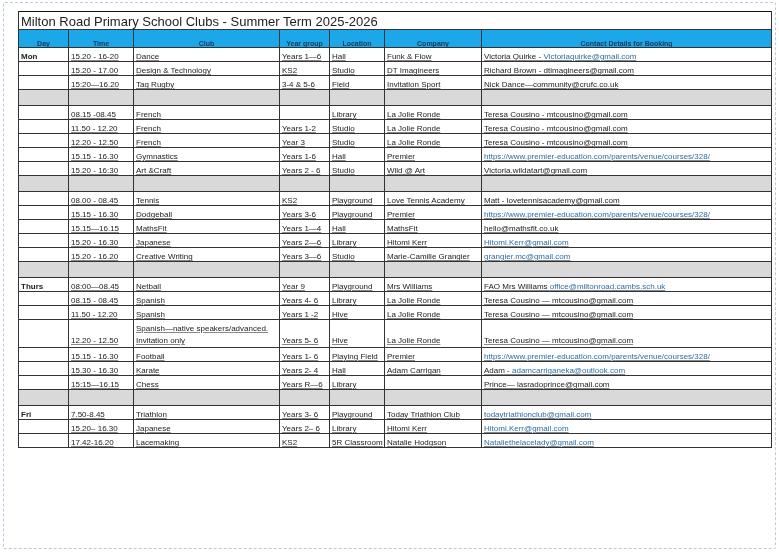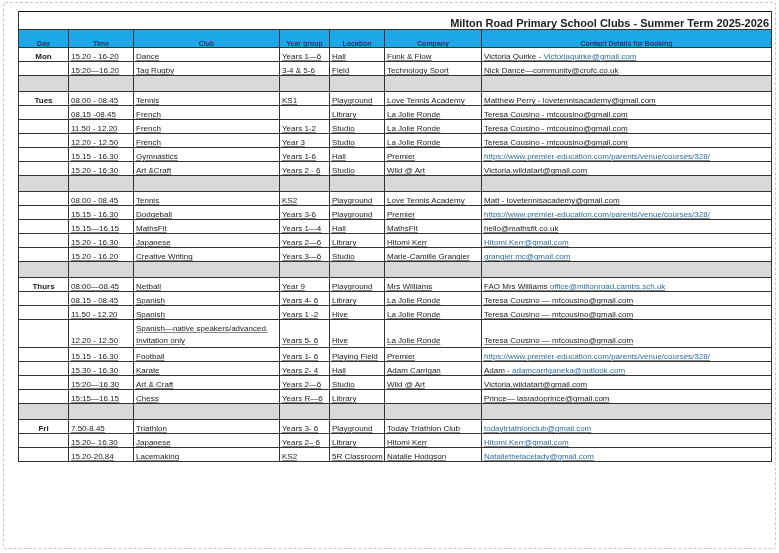--- a/index.html
+++ b/index.html
@@ -16,31 +16,31 @@
     border-collapse:collapse; table-layout:fixed;
     font-size:8px; color:#222;
     border:1.5px solid #111;
   }
   table.sheet td, table.sheet th {
     padding:0 2px; overflow:hidden; white-space:nowrap; vertical-align:bottom;
     border-left:1px solid #333; border-right:1px solid #333;
     border-bottom:1px solid #333;
   }
   .title-row td {
-    height:17px; text-align:right; font-weight:bold; font-size:11px; color:#222;
+    height:17px; text-align:left; font-weight:normal; font-size:13px; color:#222;
     vertical-align:middle; border-bottom:1px solid #333;
   }
   .head-row th {
     background:#1ca8e8; color:#1a3a66; font-weight:bold; font-size:7px;
     height:17px; text-align:center; vertical-align:bottom; padding-bottom:0;
   }
   .row td { height:13px; }
   .row.double td { height:27px; white-space:normal; line-height:12px; }
   .row.sep td { background:#d9d9d9; height:15px; }
-  .day { font-weight:bold;text-align:center; }
+  .day { font-weight:bold; }
   .link { color:#2e6da4; }
   .u { text-decoration:underline; text-decoration-color:#888; }
 </style>
 </head>
 <body>
 
 <div class="frame"></div>
 
 <table class="sheet">
   <colgroup>
@@ -71,44 +71,44 @@
         <td class="day">Mon</td>
         <td class="u">15.20 - 16-20</td>
         <td class="u">Dance</td>
         <td class="u">Years 1—6</td>
         <td class="u">Hall</td>
         <td class="u">Funk  &amp; Flow</td>
         <td class="u"><span>Victoria Quirke - </span><span class="link">Victoriaquirke@gmail.com</span></td>
       </tr>
       <tr class="row">
         <td class="day"></td>
+        <td class="u">15.20 - 17.00</td>
+        <td class="u">Design &amp; Technology</td>
+        <td class="u">KS2</td>
+        <td class="u">Studio</td>
+        <td class="u">DT Imagineers</td>
+        <td class="u"><span>Richard Brown - dtimagineers@gmail.com</span></td>
+      </tr>
+      <tr class="row">
+        <td class="day"></td>
         <td class="u">15:20—16.20</td>
         <td class="u">Tag Rugby</td>
         <td class="u">3-4 &amp; 5-6</td>
         <td class="u">Field</td>
-        <td class="u">Technology Sport</td>
+        <td class="u">Invitation Sport</td>
         <td class="u"><span>Nick Dance—community@crufc.co.uk</span></td>
       </tr>
       <tr class="row sep">
         <td></td>
         <td></td>
         <td></td>
         <td></td>
         <td></td>
         <td></td>
         <td></td>
-      </tr>
-      <tr class="row">
-        <td class="day">Tues</td>
-        <td class="u">08.00 - 08.45</td>
-        <td class="u">Tennis</td>
-        <td class="u">KS1</td>
-        <td class="u">Playground</td>
-        <td class="u">Love Tennis Academy</td>
-        <td class="u"><span>Matthew Perry - lovetennisacademy@gmail.com</span></td>
       </tr>
       <tr class="row">
         <td class="day"></td>
         <td class="u">08.15 -08.45</td>
         <td class="u">French</td>
         <td class="u"></td>
         <td class="u">Library</td>
         <td class="u">La Jolie Ronde</td>
         <td class="u"><span>Teresa Cousino - mtcousino@gmail.com</span></td>
       </tr>
@@ -260,29 +260,20 @@
         <td class="day"></td>
         <td class="u">15.30 - 16.30</td>
         <td class="u">Karate</td>
         <td class="u">Years 2- 4</td>
         <td class="u">Hall</td>
         <td class="u">Adam Carrigan</td>
         <td class="u"><span>Adam - </span><span class="link">adamcarriganeka@outlook.com</span></td>
       </tr>
       <tr class="row">
         <td class="day"></td>
-        <td class="u">15:20—16.30</td>
-        <td class="u">Art &amp; Craft</td>
-        <td class="u">Years 2—6</td>
-        <td class="u">Studio</td>
-        <td class="u">Wild @ Art</td>
-        <td class="u"><span>Victoria.wildatart@gmail.com</span></td>
-      </tr>
-      <tr class="row">
-        <td class="day"></td>
         <td class="u">15:15—16.15</td>
         <td class="u">Chess</td>
         <td class="u">Years R—6</td>
         <td class="u">Library</td>
         <td class="u"></td>
         <td class="u"><span>Prince— lasradoprince@gmail.com</span></td>
       </tr>
       <tr class="row sep">
         <td></td>
         <td></td>
@@ -305,21 +296,21 @@
         <td class="day"></td>
         <td class="u">15.20– 16.30</td>
         <td class="u">Japanese</td>
         <td class="u">Years 2– 6</td>
         <td class="u">Library</td>
         <td class="u">Hitomi Kerr</td>
         <td class="u"><span></span><span class="link">Hitomi.Kerr@gmail.com</span></td>
       </tr>
       <tr class="row">
         <td class="day"></td>
-        <td class="u">15.20-20.84</td>
+        <td class="u">17.42-16.20</td>
         <td class="u">Lacemaking</td>
         <td class="u">KS2</td>
         <td class="u">5R Classroom</td>
         <td class="u">Natalie Hodgson</td>
         <td class="u"><span></span><span class="link">Nataliethelacelady@gmail.com</span></td>
       </tr>
     </tbody>
 </table>
 
 </body></html>

